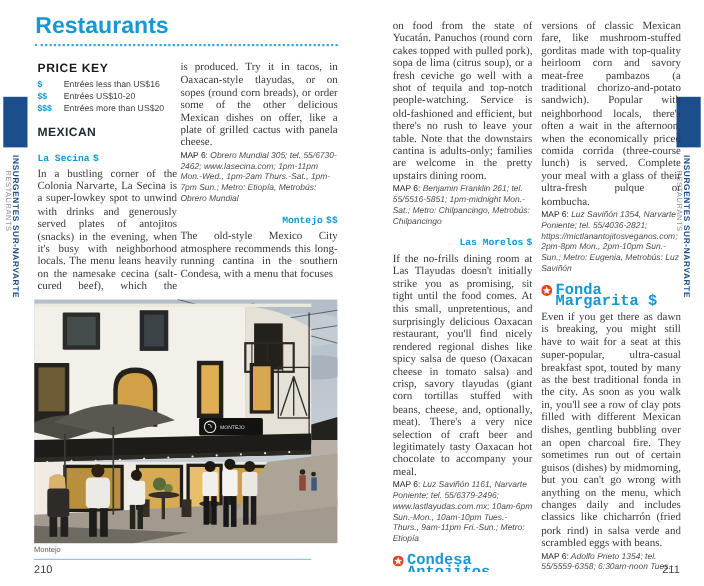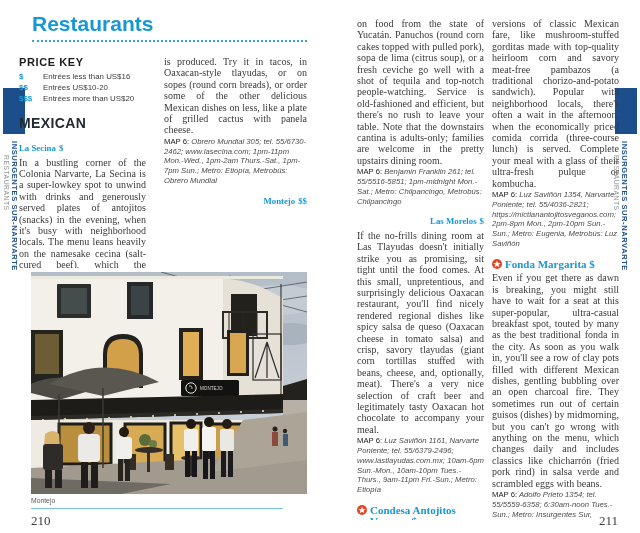--- a/index.html
+++ b/index.html
@@ -19,58 +19,58 @@
   #rail-left  { left:3px; }
   #rail-right { right:3px; }
   #rail-right .rail-square { margin-left:2px; }
 
   
   #page-title { left:32px; top:12px; width:275px;
     font-family:"Liberation Sans",sans-serif; font-weight:bold; font-size:21px; color:#1798d4;
     border-bottom:2px dotted #2ea6dd; padding-bottom:4px; }
 
   .col { position:absolute; overflow:hidden; }
-  #col1 { left:19px;  top:56px; width:127px; height:212px; }
+  #col1 { left:34px;  top:56px; width:127px; height:212px; }
   #col2 { left:164px; top:56px; width:143px; height:214px; }
   #col3 { left:357px; top:18px; width:127px; height:502px; }
   #col4 { left:492px; top:18px; width:127px; height:502px; }
 
   .body-text { font-size:10px; line-height:11.4px; text-align:justify; color:#39393b; }
 
   .pk-title { font-family:"Liberation Sans",sans-serif; font-weight:bold; font-size:11px;
               letter-spacing:0.6px; color:#1c1c1e; margin-bottom:3px; }
   .pk-row { display:flex; font-family:"Liberation Sans",sans-serif; font-size:7.9px;
             line-height:11px; color:#3d3d3f; }
   .pk-sym { width:24px; color:#1798d4; font-weight:bold; }
 
-  .section-head { font-family:"Liberation Sans",sans-serif; font-weight:bold; font-size:14px;
+  .section-head { font-family:"Liberation Sans",sans-serif; font-weight:bold; font-size:11px;
                   letter-spacing:0.4px; color:#222b31; margin:11px 0 3px; }
 
-  .listing-head { font-family:Liberation Serif, serif; font-weight:bold; font-size:8.8px;
+  .listing-head { font-family:Liberation Mono, monospace; font-weight:bold; font-size:8.8px;
                   color:#1798d4; margin:12px 0 3px; line-height:10.5px; }
   .listing-head .price { margin-left:3px; }
   .mt { margin-top:10px;text-align:right; }
 
   .map { font-family:"Liberation Sans",sans-serif; font-size:7.7px; line-height:9.8px;
          font-style:italic; color:#4c4c4e; margin-top:1px; }
   .map b { font-style:normal; font-weight:normal; color:#202022; }
 
   .pick-head { display:flex; margin:10px 0 3px; }
   .pick-icon { flex:0 0 10px; width:10px; height:10px; margin:0 3px 0 0; }
-  .pick-lines { font-family:Liberation Serif, serif; font-weight:bold; font-size:11px;
+  .pick-lines { font-family:Liberation Mono, monospace; font-weight:bold; font-size:14px;
                 color:#1798d4; line-height:10.5px; }
 
   
   #photo { left:31px; top:272px; width:276px; height:222px; overflow:hidden; }
   #photo svg { display:block; }
   #photo-caption { left:31px; top:497px; font-family:"Liberation Sans",sans-serif;
                    font-size:6.8px; color:#5a5a5c; }
   #caption-rule { left:31px; top:508px; width:252px; height:1px; background:#79c3e4; }
 
-  .pagenum { font-family:Liberation Serif, serif; font-size:13px; color:#3c3c3e; }
+  .pagenum { font-family:Liberation Sans, sans-serif; font-size:10px; color:#3c3c3e; }
   #pagenum-left  { left:31px;  top:513px; }
   #pagenum-right { right:22px; top:513px; }
 </style>
 </head>
 <body>
 
 <div class="rail" id="rail-left">
   <div class="rail-square"></div>
   <div class="rail-text">
     <div class="rail-main">INSURGENTES SUR-NARVARTE</div>
@@ -105,28 +105,29 @@
     </div>
   </div>
   <div class="section-head">MEXICAN</div>
   <div class="listing-head">
     <span>La Secina</span><span class="price">$</span>
   </div>
   <p class="body-text">In a bustling corner of the Colonia Narvarte, La Secina is a super-lowkey spot to unwind with drinks and generously served plates of antojitos (snacks) in the evening, when it's busy with neighborhood locals. The menu leans heavily on the namesake cecina (salt-cured beef), which the restaurant sources from Yecapixtla, Morelos, where some of the country's best cecina</p>
 </div>
 
 <div class="col" id="col2">
-  <p class="body-text">is produced. Try it in tacos, in Oaxacan-style tlayudas, or on sopes (round corn breads), or order some of the other delicious Mexican dishes on less, like a plate of grilled cactus with panela cheese.</p>
+  <p class="body-text">is produced. Try it in tacos, in Oaxacan-style tlayudas, or on sopes (round corn breads), or order some of the other delicious Mexican dishes on offer, like a plate of grilled cactus with panela cheese.</p>
   <p class="map">
     <b>MAP 6:</b>
     <span>Obrero Mundial 305; tel. 55/6730-2462; www.lasecina.com; 1pm-11pm Mon.-Wed., 1pm-2am Thurs.-Sat., 1pm-7pm Sun.; Metro: Etiopía, Metrobús: Obrero Mundial</span>
   </p>
   <div class="listing-head mt">
     <span>Montejo</span><span class="price">$$</span>
   </div>
+  <p class="body-text">The old-style Mexico City atmosphere recommends this long-running cantina in the southern Condesa, with a menu that focuses</p>
 </div>
 
 <div class="abs" id="photo">
   <svg width="276" height="222" viewBox="0 0 276 222" xmlns="http://www.w3.org/2000/svg">
     <defs>
       <linearGradient id="sky" x1="0" y1="0" x2="0" y2="1">
         <stop offset="0" stop-color="#b3bdc8"></stop>
           <stop offset="1" stop-color="#d2d8de"></stop>
       </linearGradient>
     </defs>

